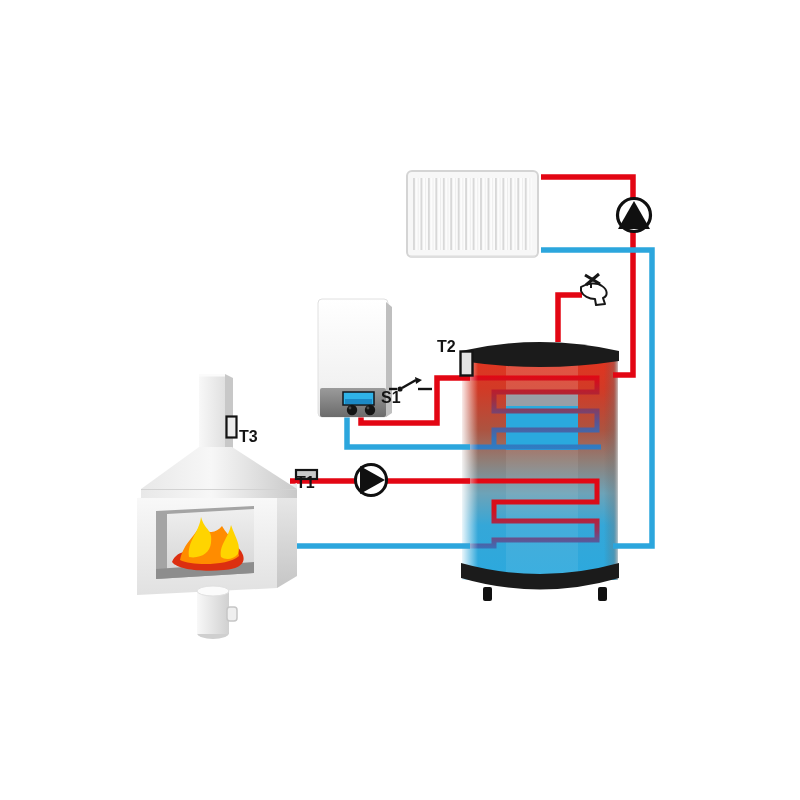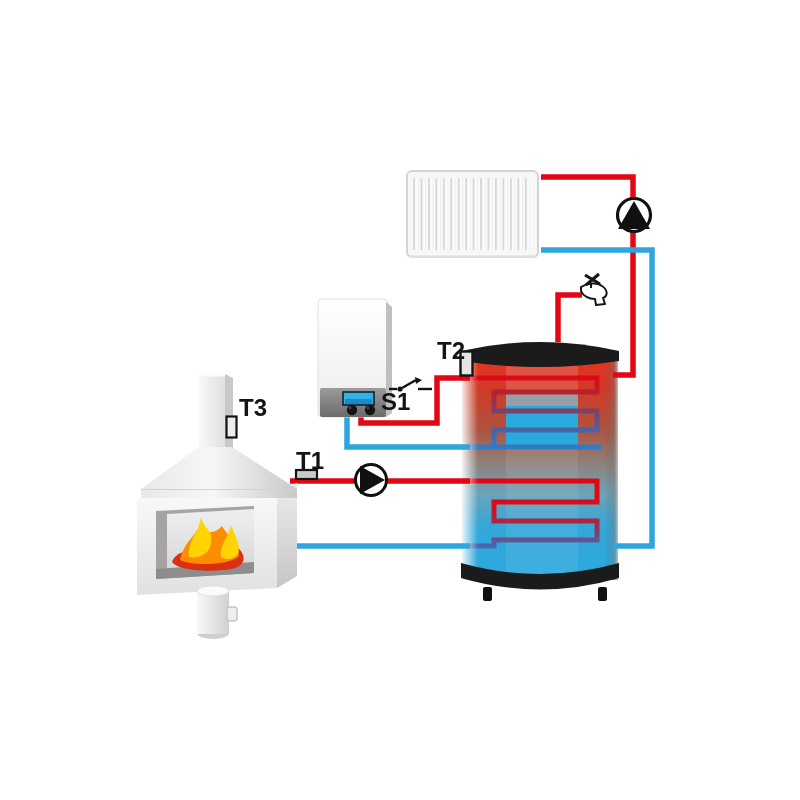--- a/index.html
+++ b/index.html
@@ -1,19 +1,19 @@
 <!DOCTYPE html>
 <html><head>
 <meta charset="utf-8">
 <style>
   html,body{margin:0;padding:0;background:#ffffff;}
   .stage{position:relative;width:800px;height:800px;background:#ffffff;overflow:hidden;
          font-family:"Liberation Sans", sans-serif;}
   .stage svg{position:absolute;left:0;top:0;}
-  .lbl{position:absolute;font-weight:bold;font-size:24px;line-height:1;color:#141414;
+  .lbl{position:absolute;font-weight:bold;font-size:16px;line-height:1;color:#141414;
        letter-spacing:0;}
 </style>
 </head>
 <body>
 
 <div class="stage">
 
 <svg width="800" height="800" viewBox="0 0 800 800">
   <defs>
     <linearGradient id="gTank" x1="0" y1="352" x2="0" y2="580" gradientUnits="userSpaceOnUse">
@@ -188,18 +188,18 @@
   </g>
 
   <g>
     <path d="M581 287 C587 283 597 282 602 286 C608 290 608 296 603 298 L605 304 L596 305 L595 299 C589 299 583 296 581 291 Z" fill="#ffffff" stroke="#161616" stroke-width="2" stroke-linejoin="round"></path>
     <path d="M585 275 L600 284 M599 274 L586 285" stroke="#161616" stroke-width="3" fill="none"></path>
     <circle cx="592.5" cy="279.5" r="2" fill="#161616"></circle>
     <line x1="591" y1="283" x2="591" y2="288" stroke="#161616" stroke-width="2"></line>
   </g>
 </svg>
 
-<div class="lbl" style="left:239px;top:396px">T3</div>
-<div class="lbl" style="left:296px;top:449px">T1</div>
+<div class="lbl" style="left:239px;top:429px">T3</div>
+<div class="lbl" style="left:296px;top:475px">T1</div>
 <div class="lbl" style="left:437px;top:339px">T2</div>
 <div class="lbl" style="left:381px;top:390px">S1</div>
 
 </div>
 
 </body></html>

